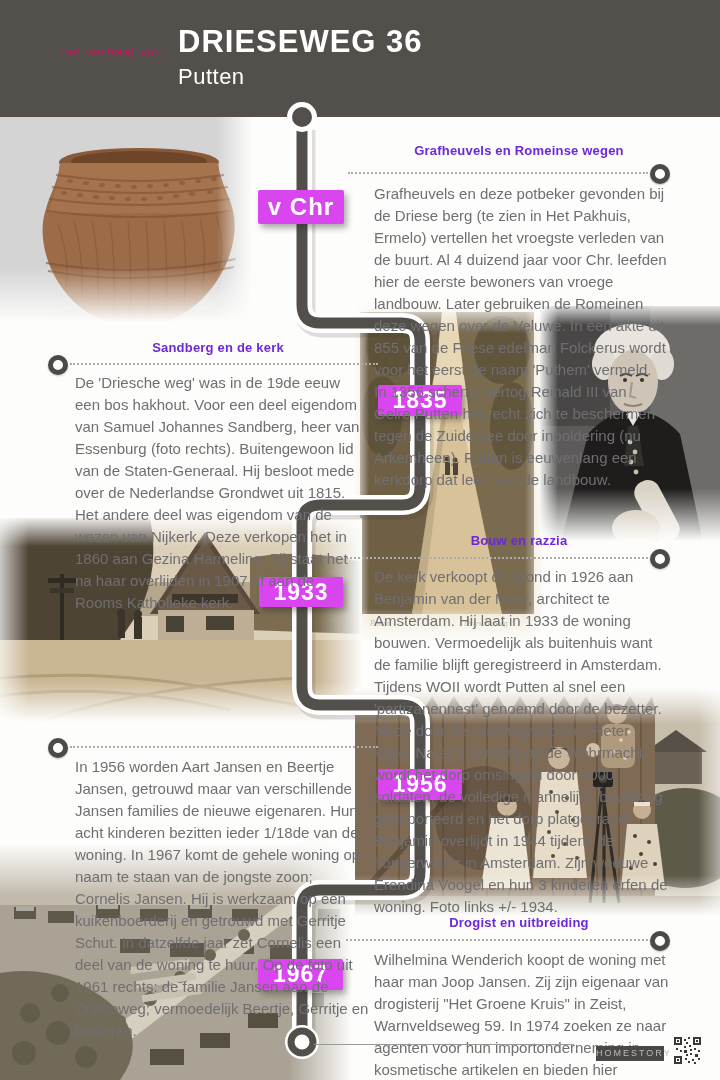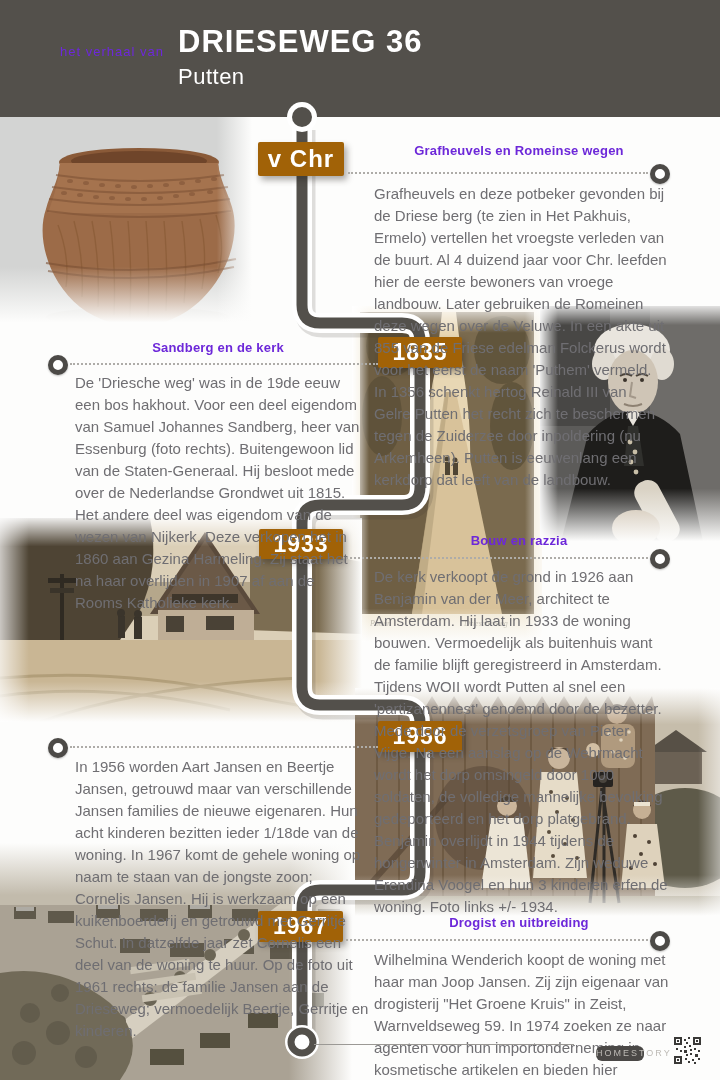--- a/index.html
+++ b/index.html
@@ -4,40 +4,41 @@
 <style>
   html,body{margin:0;padding:0;background:#e9e9e9;}
   .poster{
     position:relative;width:720px;height:1080px;margin:0 auto;
     background:#fdfdfc;overflow:hidden;
     font-family:"Liberation Sans",sans-serif;
   }
   .abs{position:absolute;}
   
   .header{left:0;top:0;width:720px;height:117px;background:#53504b;}
-  .eyebrow{left:60px;top:44px;font-size:13px;color:#6d28d9;letter-spacing:1px;}
+  .eyebrow{left:60px;top:44px;font-size:13px;color:#be185d;letter-spacing:1px;}
   .main-title{left:178px;top:24px;font-size:31px;font-weight:800;color:#ffffff;letter-spacing:1px;}
   .sub-title{left:178px;top:64px;font-size:22px;color:#ffffff;letter-spacing:.5px;}
   
   .photo{overflow:hidden;}
   .photo svg{display:block;}
   .fade{position:absolute;left:0;top:0;right:0;bottom:0;pointer-events:none;}
   .fade-pot{background:linear-gradient(to left,#fdfdfc,rgba(255,255,255,0) 14%),linear-gradient(to top,#fdfdfc 4%,rgba(255,255,255,0) 30%);}
   .fade-postcard{background:linear-gradient(to right,#fff,rgba(255,255,255,0) 9%,rgba(255,255,255,0) 91%,rgba(255,255,255,.7)),linear-gradient(to bottom,rgba(255,255,255,.85),rgba(255,255,255,0) 8%,rgba(255,255,255,0) 90%,#fdfdfc);}
   .fade-portrait{background:linear-gradient(to right,rgba(255,255,255,.9),rgba(255,255,255,0) 10%),linear-gradient(to top,#fdfdfc 2%,rgba(255,255,255,0) 24%),linear-gradient(to bottom,rgba(255,255,255,.8),rgba(255,255,255,0) 8%);}
   .fade-house{background:linear-gradient(to right,rgba(255,255,255,.7),rgba(255,255,255,0) 8%,rgba(255,255,255,0) 88%,#fdfdfc),linear-gradient(to bottom,rgba(255,255,255,.9),rgba(255,255,255,0) 14%,rgba(255,255,255,0) 80%,#fdfdfc);}
   .fade-family{background:linear-gradient(to left,rgba(255,255,255,.5),rgba(255,255,255,0) 6%),linear-gradient(to bottom,#fdfdfc,rgba(255,255,255,0) 16%,rgba(255,255,255,0) 82%,#fdfdfc);}
   .fade-aerial{background:linear-gradient(to left,#fdfdfc,rgba(255,255,255,0) 18%),linear-gradient(to bottom,#fdfdfc,rgba(255,255,255,0) 22%);}
   .postcard-caption{font-family:"Liberation Serif",serif;font-style:italic;font-size:8px;color:#97917e;}
   
   .tl-svg{left:0;top:0;pointer-events:none;}
   .year-box{
-    background:#a16207;color:#ffffff;text-align:center;
+    background:#d946ef;color:#ffffff;text-align:center;
     font-weight:700;letter-spacing:1px;border-radius:2px;
     box-shadow:3px 4px 6px rgba(40,35,30,.38);
+    margin-top:48px;
   }
   .ring{width:10px;height:10px;background:#ffffff;border:5px solid #4c4a47;border-radius:50%;box-shadow:0 1px 2px rgba(0,0,0,.25);}
   .dots{height:0;border-top:2px dotted #aeaca8;}
   
   .sec-title{font-size:13px;font-weight:700;color:#6d28d9;letter-spacing:.2px;text-align:center;}
   .sec-body{font-size:15px;line-height:22px;color:#6f6e72;}
   
   .foot-line{border-top:1px solid #9b9995;height:0;}
   .brand-box{background:#4a4846;color:#bdbab5;font-size:9px;letter-spacing:2px;text-align:center;line-height:15px;}
 </style>
@@ -373,21 +374,21 @@
   <div class="abs dots" style="left:70px;top:746px;width:308px;"></div>
   <div class="abs ring" style="left:48px;top:738px;"></div>
   <div class="abs sec-body" style="left:75px;top:756px;width:294px;">In 1956 worden Aart Jansen en Beertje Jansen, getrouwd maar van verschillende Jansen families de nieuwe eigenaren. Hun acht kinderen bezitten ieder 1/18de van de woning. In 1967 komt de gehele woning op naam te staan van de jongste zoon; Cornelis Jansen. Hij is werkzaam op een kuikenboerderij en getrouwd met Gerritje Schut. In datzelfde jaar zet Cornelis een deel van de woning te huur. Op de foto uit 1961 rechts: de familie Jansen aan de Drieseweg; vermoedelijk Beertje, Gerritje en kinderen.</div>
 
   <div class="abs sec-title" style="left:373px;top:915px;width:292px;">Drogist en uitbreiding</div>
   <div class="abs dots" style="left:346px;top:939px;width:302px;"></div>
   <div class="abs ring" style="left:650px;top:931px;"></div>
   <div class="abs sec-body" style="left:374px;top:949px;width:296px;">Wilhelmina Wenderich koopt de woning met haar man Joop Jansen. Zij zijn eigenaar van drogisterij "Het Groene Kruis" in Zeist, Warnveldseweg 59. In 1974 zoeken ze naar agenten voor hun importonderneming in kosmetische artikelen en bieden hier schoonheidsspecialische behandelingen aan. In 1984 worden Drieseweg 36a en b achter het huis gebouwd. Joop overlijdt in 1988. De luchtfoto links: de woning rechts-midden +/-1970.</div>
 
   <div class="abs foot-line" style="left:314px;top:1044px;width:260px;"></div>
-  <div class="abs brand-box" style="left:596px;top:1046px;width:48px;height:15px;border-radius:6px;">HOMESTORY</div>
+  <div class="abs brand-box" style="left:596px;top:1046px;width:68px;height:15px;">HOMESTORY</div>
   <svg class="abs" style="left:674px;top:1037px;" width="27" height="27" viewBox="0 0 27 27">
     <rect x="0" y="0" width="27" height="27" fill="#fdfdfc"></rect>
     <g fill="#3a3937">
       <rect x="0" y="0" width="8" height="8"></rect>
         <rect x="19" y="0" width="8" height="8"></rect>
         <rect x="0" y="19" width="8" height="8"></rect>
       <rect x="2" y="2" width="4" height="4" fill="#fdfdfc"></rect>
         <rect x="21" y="2" width="4" height="4" fill="#fdfdfc"></rect>
         <rect x="2" y="21" width="4" height="4" fill="#fdfdfc"></rect>
       <rect x="3" y="3" width="2" height="2"></rect>

